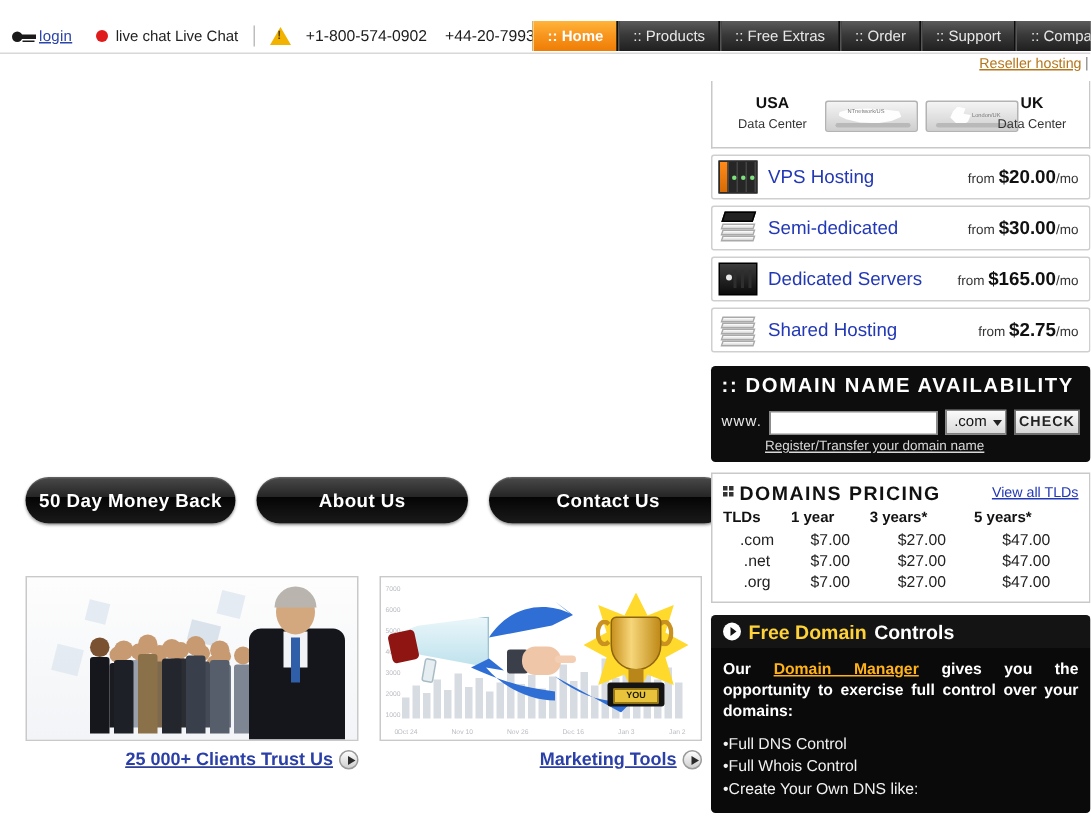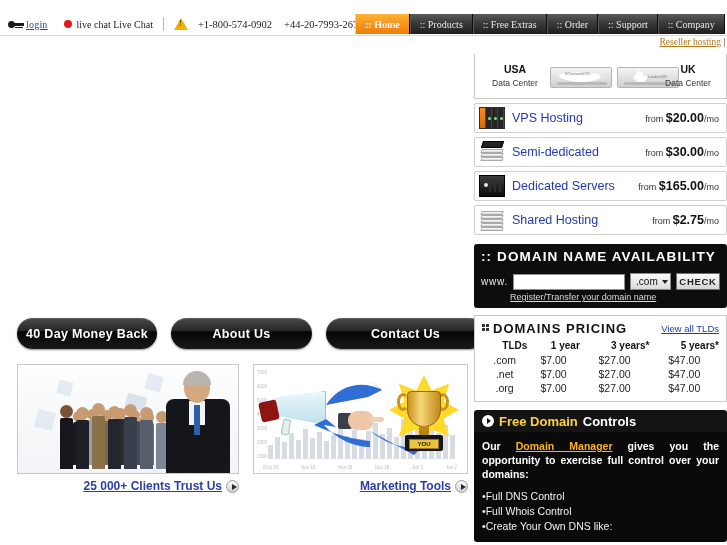--- a/index.html
+++ b/index.html
@@ -11,21 +11,20 @@
     font-size: 11px;
     color: #333;
     overflow: hidden;
     position: relative;
   }
 
   
   .topbar {
     position: absolute; left:0; top:0; width:727px; height:36px;
     background:#ffffff;
-    font-family:Liberation Serif, serif;
   }
   .topbar-inner {
     position:absolute; left:8px; top:14px; height:20px;
     display:flex; align-items:center; gap:0px;
   }
   .key-icon {
     display:inline-block; width:16px; height:10px; position:relative; margin-right:2px;
   }
   .key-icon::before {
     content:""; position:absolute; left:0; top:2px; width:7px; height:7px;
@@ -100,21 +99,21 @@
     box-shadow: 0 1px 2px rgba(0,0,0,0.45), inset 0 1px 0 rgba(255,255,255,0.12);
     color:#ffffff; font-weight:bold; font-size:12.5px;
     display:flex; align-items:center; justify-content:center;
     letter-spacing:0.3px; cursor:pointer;
   }
   .pill-1 { left:17px;  width:140px; }
   .pill-2 { left:171px; width:141px; }
   .pill-3 { left:326px; width:159px; }
 
   
-  .promo { position:absolute; top:316px;text-decoration:underline; }
+  .promo { position:absolute; top:336px;text-decoration:underline; }
   .promo-1 { left:17px; width:222px; }
   .promo-2 { left:253px; width:215px; }
   .promo-img {
     width:100%; height:110px; border:1px solid #c9c9c9; background:#fff;
     position:relative; overflow:hidden;
   }
   .promo-cap {
     margin-top:4px; text-align:right; height:16px;
     display:flex; align-items:center; justify-content:flex-end; gap:4px;
   }
@@ -331,21 +330,21 @@
     display:flex; align-items:center; gap:4px;
   }
   .dots4 {
     width:7px; height:9px; display:grid; grid-template-columns:3px 3px; grid-template-rows:3px 3px;
     gap:1px; flex:0 0 auto;
   }
   .dots4 u { display:block; background:#333; }
   .viewall { color:#2238b5; font-size:9.5px; text-decoration:underline; cursor:pointer; }
   table.dp { width:100%; border-collapse:collapse; margin-top:3px; }
   table.dp th {
-    font-size:10px; color:#111; padding:1px 0 2px 0; text-align:right; font-weight:bold;
+    font-size:10px; color:#111; padding:1px 0 2px 0; text-align:left; font-weight:bold;
   }
   table.dp td { font-size:10.5px; color:#222; padding:1px 0; text-align:center; }
   table.dp th:first-child, table.dp td:first-child { }
 
   
   .fdc-head {
     margin-top:8px; height:22px; background:#141414; color:#ffd23a;
     display:flex; align-items:center; gap:5px; padding-left:8px;
     font-weight:bold; font-size:13px; border-radius:3px 3px 0 0;
   }
@@ -388,21 +387,21 @@
   <div class="nav-rule"></div>
   <div class="reseller-row">
     <a class="reseller-link">Reseller hosting</a>
     <span class="reseller-bar"></span>
   </div>
 </div>
 
 <div class="left-col">
 
   <div class="btn-row">
-    <div class="pill-btn pill-1">40 Day Money Back</div>
+    <div class="pill-btn pill-1">50 Day Money Back</div>
     <div class="pill-btn pill-2">About Us</div>
     <div class="pill-btn pill-3">Contact Us</div>
   </div>
 
   <div class="promo promo-1">
     <div class="promo-img">
       <div class="people-bg"></div>
       <div class="people-sq" style="left:18px;top:46px;width:18px;height:18px;"></div>
       <div class="people-sq" style="left:40px;top:16px;width:14px;height:14px;"></div>
       <div class="people-sq" style="left:128px;top:10px;width:16px;height:16px;"></div>

